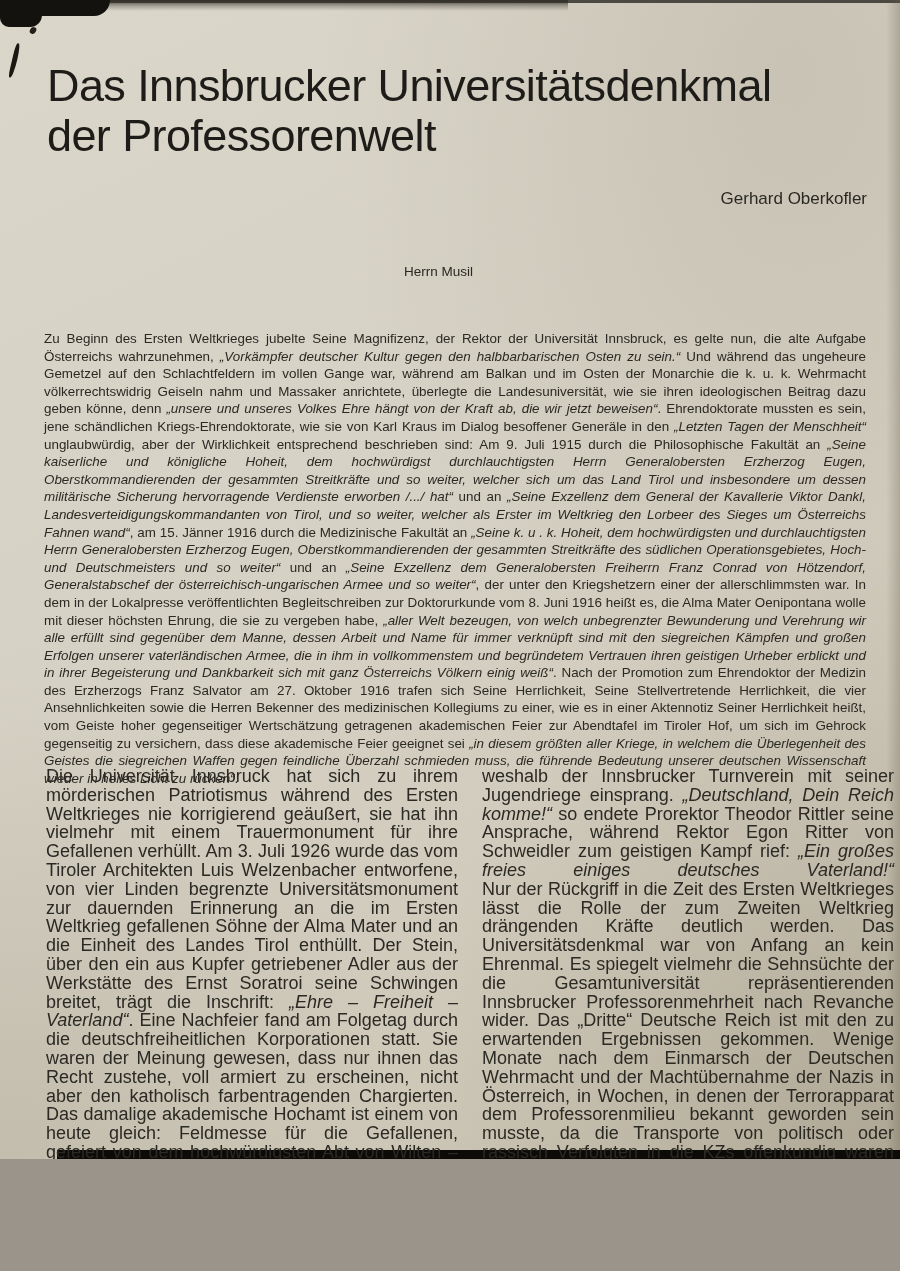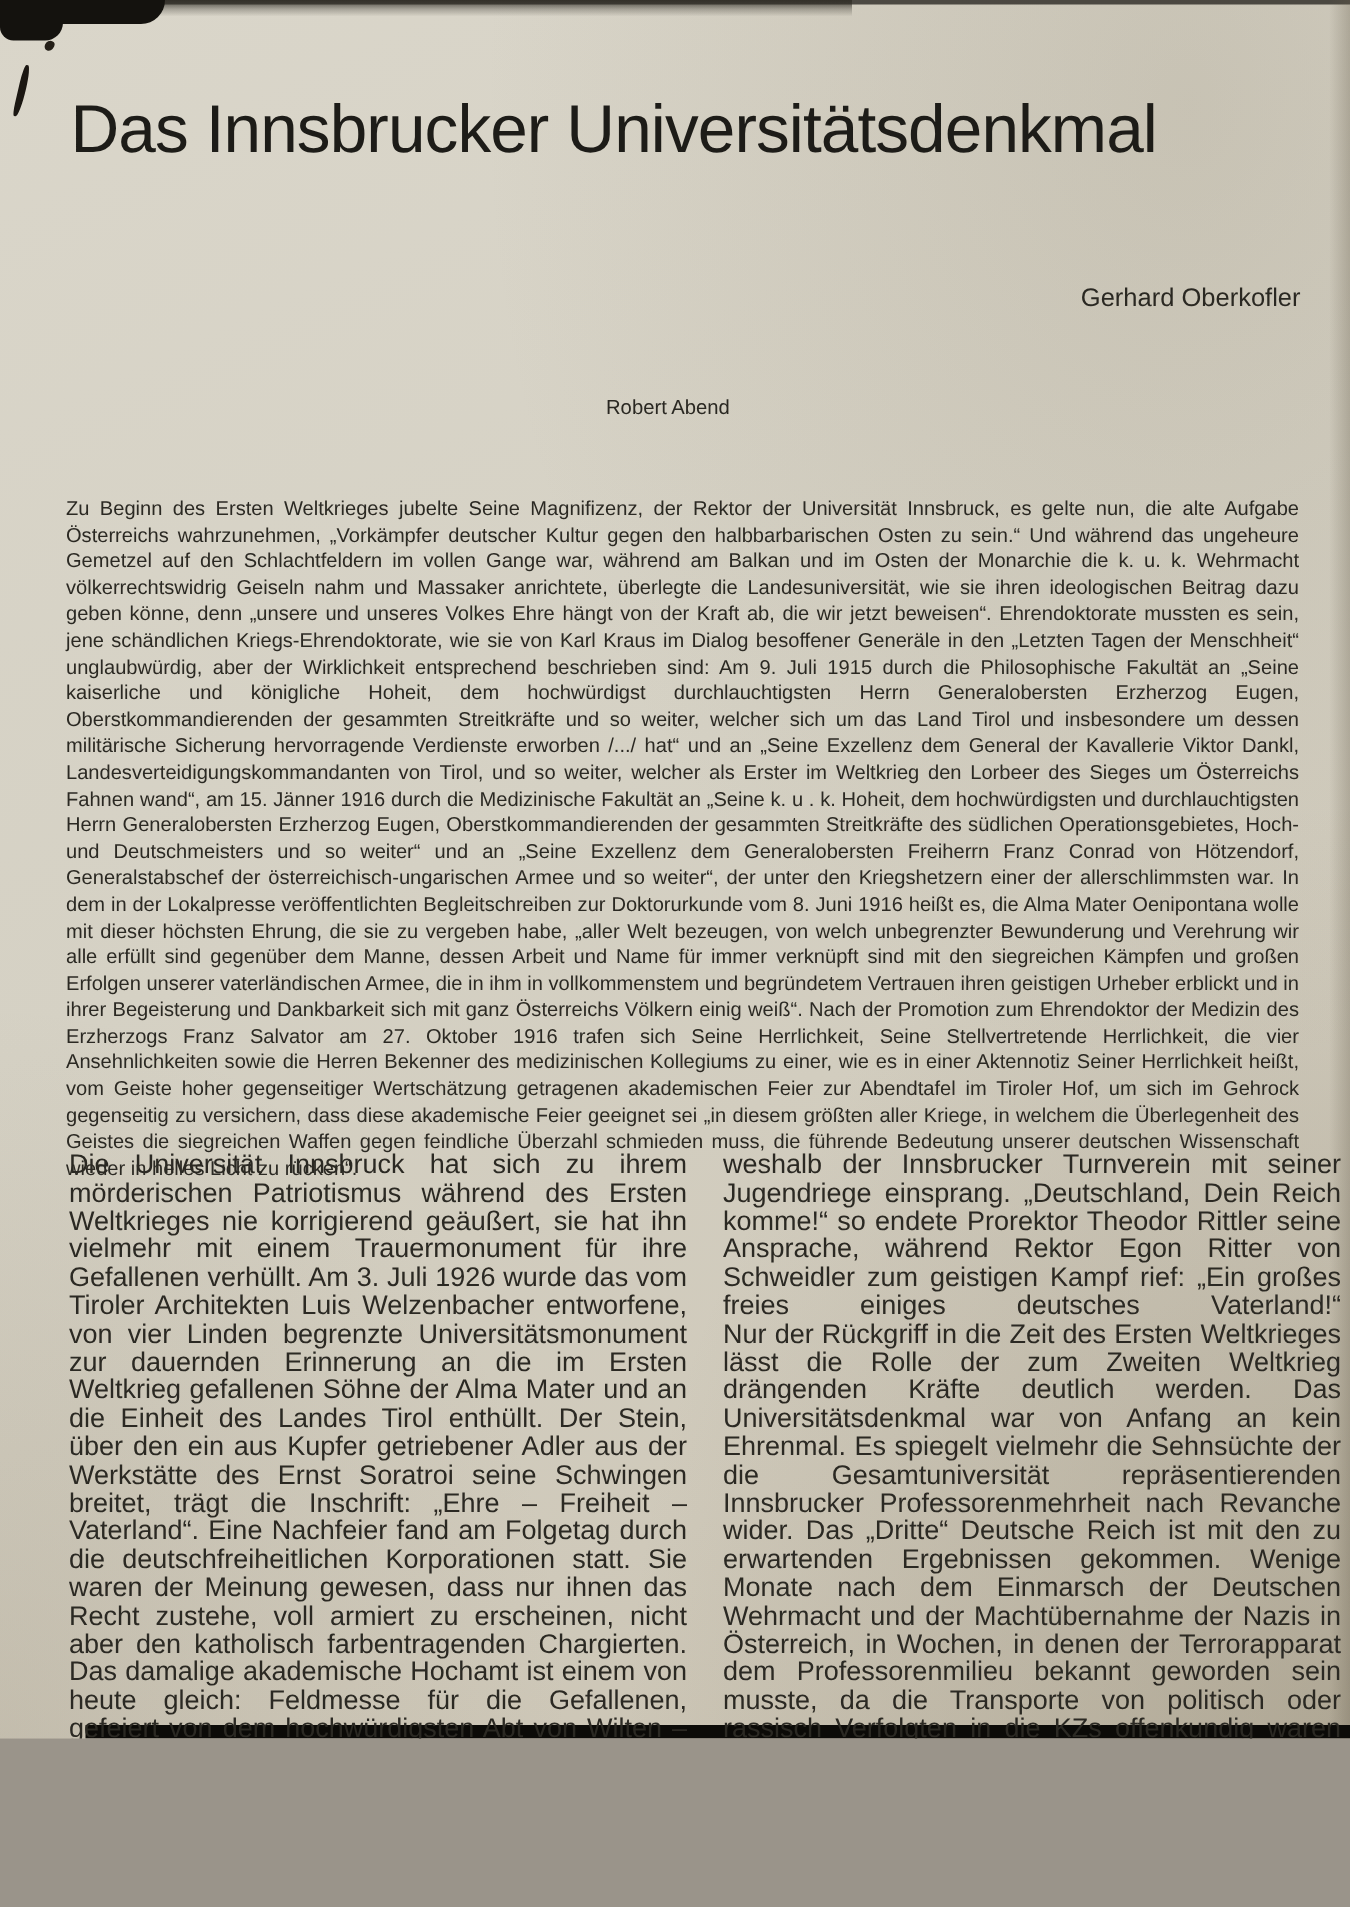--- a/index.html
+++ b/index.html
@@ -34,43 +34,44 @@
   .title { position:absolute; left:47px; top:61px; font-size:45px; line-height:50px;
            letter-spacing:-0.6px; color:#1d1c18; font-weight:400; }
   .author { position:absolute; top:189px; right:33px; font-size:17px; color:#2a2822;text-align:center; }
   .epigraph { position:absolute; left:47px; top:245px; font-style:italic; font-size:13.5px; color:#2a2822; }
   .epigraph-attr { position:absolute; left:404px; top:264px; font-size:13.5px; color:#2a2822; }
   .intro { position:absolute; left:44px; top:330px; width:822px;
            text-align:justify; font-size:13.4px; line-height:17.6px; color:#2b2923; }
   .columns { position:absolute; left:46px; top:767px; width:848px; display:flex; gap:24px; }
   .col { width:412px; text-align:justify; text-align-last:justify;
          font-size:18px; line-height:18.8px; color:#2b2923; }
-  .it { }
+  .it { font-style: italic; }
   .page-number { position:absolute; left:47px; top:1160px; font-size:14.5px; letter-spacing:0.5px; color:#2b2923; }
 </style>
 </head>
 <body>
 
 <div class="sheet">
 
   <div class="top-line"></div>
   <div class="top-band"></div>
   <div class="corner-blob"></div>
   <div class="corner-blob2"></div>
   <div class="ink-dot"></div>
   <div class="ink-comma"></div>
   <div class="right-shade"></div>
   <div class="bottom-band"></div>
 
   <div class="title">
     <div>Das Innsbrucker Universitätsdenkmal</div>
+    <div>der Professorenwelt</div>
   </div>
   <div class="author">Gerhard Oberkofler</div>
 
-  <div class="epigraph-attr">Robert Abend</div>
+  <div class="epigraph-attr">Herrn Musil</div>
 
   <div class="intro"><span>Zu Beginn des Ersten Weltkrieges jubelte Seine Magnifizenz, der Rektor der Universität Innsbruck, es gelte nun, die alte Aufgabe Österreichs wahrzunehmen, </span><span class="it">„Vorkämpfer deutscher Kultur gegen den halbbarbarischen Osten zu sein.“</span><span> Und während das ungeheure Gemetzel auf den Schlachtfeldern im vollen Gange war, während am Balkan und im Osten der Monarchie die k. u. k. Wehrmacht völkerrechtswidrig Geiseln nahm und Massaker anrichtete, überlegte die Landesuniversität, wie sie ihren ideologischen Beitrag dazu geben könne, denn </span><span class="it">„unsere und unseres Volkes Ehre hängt von der Kraft ab, die wir jetzt beweisen“</span><span>. Ehrendoktorate mussten es sein, jene schändlichen Kriegs-Ehrendoktorate, wie sie von Karl Kraus im Dialog besoffener Generäle in den </span><span class="it">„Letzten Tagen der Menschheit“</span><span> unglaubwürdig, aber der Wirklichkeit entsprechend beschrieben sind: Am 9. Juli 1915 durch die Philosophische Fakultät an </span><span class="it">„Seine kaiserliche und königliche Hoheit, dem hochwürdigst durchlauchtigsten Herrn Generalobersten Erzherzog Eugen, Oberstkommandierenden der gesammten Streitkräfte und so weiter, welcher sich um das Land Tirol und insbesondere um dessen militärische Sicherung hervorragende Verdienste erworben /.../ hat“</span><span> und an </span><span class="it">„Seine Exzellenz dem General der Kavallerie Viktor Dankl, Landesverteidigungskommandanten von Tirol, und so weiter, welcher als Erster im Weltkrieg den Lorbeer des Sieges um Österreichs Fahnen wand“</span><span>, am 15. Jänner 1916 durch die Medizinische Fakultät an </span><span class="it">„Seine k. u . k. Hoheit, dem hochwürdigsten und durchlauchtigsten Herrn Generalobersten Erzherzog Eugen, Oberstkommandierenden der gesammten Streitkräfte des südlichen Operationsgebietes, Hoch- und Deutschmeisters und so weiter“</span><span> und an </span><span class="it">„Seine Exzellenz dem Generalobersten Freiherrn Franz Conrad von Hötzendorf, Generalstabschef der österreichisch-ungarischen Armee und so weiter“</span><span>, der unter den Kriegshetzern einer der allerschlimmsten war. In dem in der Lokalpresse veröffentlichten Begleitschreiben zur Doktorurkunde vom 8. Juni 1916 heißt es, die Alma Mater Oenipontana wolle mit dieser höchsten Ehrung, die sie zu vergeben habe, </span><span class="it">„aller Welt bezeugen, von welch unbegrenzter Bewunderung und Verehrung wir alle erfüllt sind gegenüber dem Manne, dessen Arbeit und Name für immer verknüpft sind mit den siegreichen Kämpfen und großen Erfolgen unserer vaterländischen Armee, die in ihm in vollkommenstem und begründetem Vertrauen ihren geistigen Urheber erblickt und in ihrer Begeisterung und Dankbarkeit sich mit ganz Österreichs Völkern einig weiß“</span><span>. Nach der Promotion zum Ehrendoktor der Medizin des Erzherzogs Franz Salvator am 27. Oktober 1916 trafen sich Seine Herrlichkeit, Seine Stellvertretende Herrlichkeit, die vier Ansehnlichkeiten sowie die Herren Bekenner des medizinischen Kollegiums zu einer, wie es in einer Aktennotiz Seiner Herrlichkeit heißt, vom Geiste hoher gegenseitiger Wertschätzung getragenen akademischen Feier zur Abendtafel im Tiroler Hof, um sich im Gehrock gegenseitig zu versichern, dass diese akademische Feier geeignet sei </span><span class="it">„in diesem größten aller Kriege, in welchem die Überlegenheit des Geistes die siegreichen Waffen gegen feindliche Überzahl schmieden muss, die führende Bedeutung unserer deutschen Wissenschaft wieder in helles Licht zu rücken“</span><span>.</span></div>
 
   <div class="columns">
     <div class="col"><span>Die Universität Innsbruck hat sich zu ihrem mörderischen Patriotismus während des Ersten Weltkrieges nie korrigierend geäußert, sie hat ihn vielmehr mit einem Trauermonument für ihre Gefallenen verhüllt. Am 3. Juli 1926 wurde das vom Tiroler Architekten Luis Welzenbacher entworfene, von vier Linden begrenzte Universitätsmonument zur dauernden Erinnerung an die im Ersten Weltkrieg gefallenen Söhne der Alma Mater und an die Einheit des Landes Tirol enthüllt. Der Stein, über den ein aus Kupfer getriebener Adler aus der Werkstätte des Ernst Soratroi seine Schwingen breitet, trägt die Inschrift: </span><span class="it">„Ehre – Freiheit – Vaterland“</span><span>. Eine Nachfeier fand am Folgetag durch die deutschfreiheitlichen Korporationen statt. Sie waren der Meinung gewesen, dass nur ihnen das Recht zustehe, voll armiert zu erscheinen, nicht aber den katholisch farbentragenden Chargierten. Das damalige akademische Hochamt ist einem von heute gleich: Feldmesse für die Gefallenen, gefeiert von dem hochwürdigsten Abt von Wilten – Andreas-Hofer-Lied – Ansprache des Prorektors – Enthüllung des Denkmals – Deutschland, Deutschland über alles – Rede des Rektors – Burschen heraus – Studentenrede eines Austrianers – Ich hatte einen Kameraden – Niederlegung der Kränze unter Musikbegleitung. Am Abend wurde am Sportplatz eine Elektra-Aufführung nach Hugo von Hofmannsthal gegeben, auch hier weigerte sich die Turnerriege der Korporationen mitzutun,</span></div>
     <div class="col"><span>weshalb der Innsbrucker Turnverein mit seiner Jugendriege einsprang. </span><span class="it">„Deutschland, Dein Reich komme!“</span><span> so endete Prorektor Theodor Rittler seine Ansprache, während Rektor Egon Ritter von Schweidler zum geistigen Kampf rief: </span><span class="it">„Ein großes freies einiges deutsches Vaterland!“</span><br><span>Nur der Rückgriff in die Zeit des Ersten Weltkrieges lässt die Rolle der zum Zweiten Weltkrieg drängenden Kräfte deutlich werden. Das Universitätsdenkmal war von Anfang an kein Ehrenmal. Es spiegelt vielmehr die Sehnsüchte der die Gesamtuniversität repräsentierenden Innsbrucker Professorenmehrheit nach Revanche wider. Das „Dritte“ Deutsche Reich ist mit den zu erwartenden Ergebnissen gekommen. Wenige Monate nach dem Einmarsch der Deutschen Wehrmacht und der Machtübernahme der Nazis in Österreich, in Wochen, in denen der Terrorapparat dem Professorenmilieu bekannt geworden sein musste, da die Transporte von politisch oder rassisch Verfolgten in die KZs offenkundig waren und die Militarisierung der österreichischen Bevölkerung zur Vorbereitung neuer Kriege voll im Laufen war, versammelte sich am 19. Oktober 1938 das Professorenkollegium der Innsbrucker Medizinischen Fakultät, um die erste Etappe des Einmarsches in der Tschechoslowakei zu bejubeln: </span><span class="it">„Wir Deutsche in der Ostmark, denen die unvergeßlichen Märztage noch in lebendigster Erinnerung sind, können Not und Befreiung unserer Brüder im Sudetenland zutiefst im</span></div>
   </div>
 
   <div class="page-number">6794</div>
 

